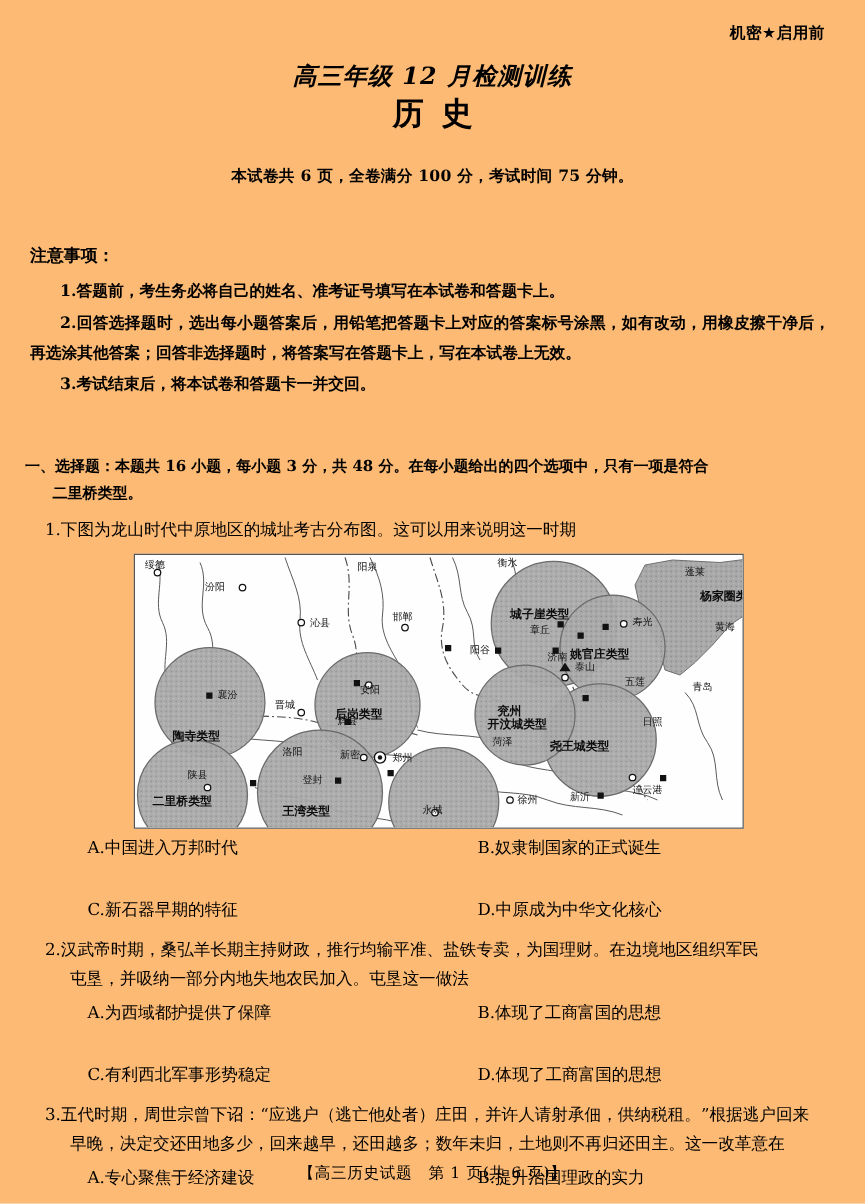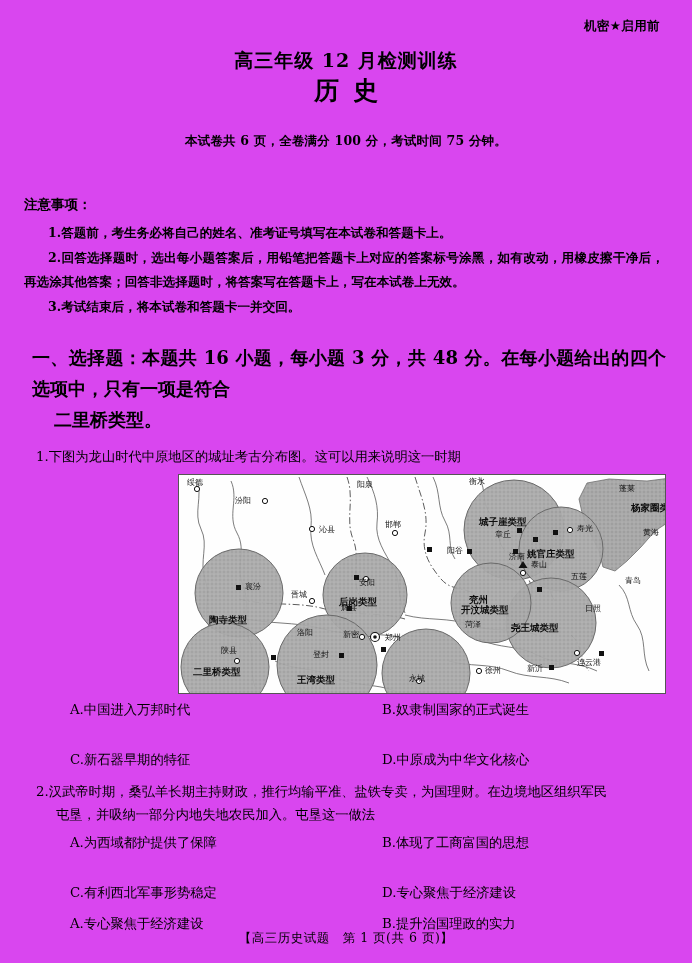--- a/index.html
+++ b/index.html
@@ -12,41 +12,42 @@
     height: 963px;
     position: relative;
     font-family: "DejaVu Serif", "Liberation Serif", serif;
     color: #000;
     overflow: hidden;
   }
   .page {
     position: relative;
     width: 692px;
     height: 963px;
-    background: #d946ef;
+    background: #fdba74;
     box-sizing: border-box;
   }
 
   
   .confidential {
     position: absolute;
     top: 18px;
     right: 32px;
     font-size: 12.5px;
     font-weight: bold;
     letter-spacing: 0.4px;
     font-family: "DejaVu Sans", "Liberation Sans", sans-serif;
   }
   .paper-title {
     text-align: center;
     font-size: 19px;
     font-weight: bold;
     letter-spacing: 1px;
     padding-top: 48px;
     font-family: "DejaVu Serif", "Liberation Serif", serif;
+    font-style: italic;
   }
   .subject {
     text-align: center;
     font-size: 25px;
     font-weight: bold;
     letter-spacing: 14px;
     text-indent: 14px;
     font-family: "DejaVu Sans", "Liberation Sans", sans-serif;
   }
   .paper-meta {
@@ -71,23 +72,23 @@
     font-size: 12.6px;
     font-weight: bold;
     line-height: 1.95;
     text-align: justify;
     text-justify: inter-ideograph;
     text-indent: 24px;
   }
 
   
   .section-head {
-    margin-top: 24px;
-    padding: 0 26px 0 32px;
-    font-size: 18px;
+    margin-top: 44px;
+    padding: 0 26px 0 20px;
+    font-size: 12px;
     font-weight: bold;
     line-height: 1.72;
     text-align: justify;
     text-justify: inter-ideograph;
   }
   .section-head .cont { display:block; text-indent: 22px; }
 
   
   .question {
     padding: 0 26px 0 36px;
@@ -112,21 +113,21 @@
   .option {
     font-size: 13.3px;
     line-height: 1.66;
     white-space: nowrap;
   }
 
   
   .figure-wrap {
     margin: 6px 0 4px 0;
     display: flex;
-    justify-content: flex-end;
+    justify-content: center;
   }
   .map-frame {
     position: relative;
     width: 486px;
     height: 218px;
     border: 1px solid #555;
     background: #ffffff;
     overflow: hidden;
   }
   .map-svg { position:absolute; left:0; top:0; }
@@ -331,25 +332,29 @@
 
   <div class="question">
     <div class="q-stem">
       <span>2.</span><span>汉武帝时期，桑弘羊长期主持财政，推行均输平准、盐铁专卖，为国理财。在边境地区组织军民</span>
       <span class="cont">屯垦，并吸纳一部分内地失地农民加入。屯垦这一做法</span>
     </div>
     <div class="options">
       <div class="option">A.为西域都护提供了保障</div>
       <div class="option">B.体现了工商富国的思想</div>
       <div class="option">C.有利西北军事形势稳定</div>
-      <div class="option">D.专心聚焦于经济建设</div>
+      <div class="option">D.体现了工商富国的思想</div>
     </div>
   </div>
 
   <div class="question">
+    <div class="q-stem">
+      <span>3.</span><span>五代时期，周世宗曾下诏：“应逃户（逃亡他处者）庄田，并许人请射承佃，供纳税租。”根据逃户回来</span>
+      <span class="cont">早晚，决定交还田地多少，回来越早，还田越多；数年未归，土地则不再归还田主。这一改革意在</span>
+    </div>
     <div class="options">
       <div class="option">A.专心聚焦于经济建设</div>
       <div class="option">B.提升治国理政的实力</div>
       <div class="option">C.大规模增加国家兵源</div>
       <div class="option">D.恢复实施唐朝均田制</div>
     </div>
   </div>
 
   <div class="footer">【高三历史试题　第 1 页(共 6 页)】</div>
 

